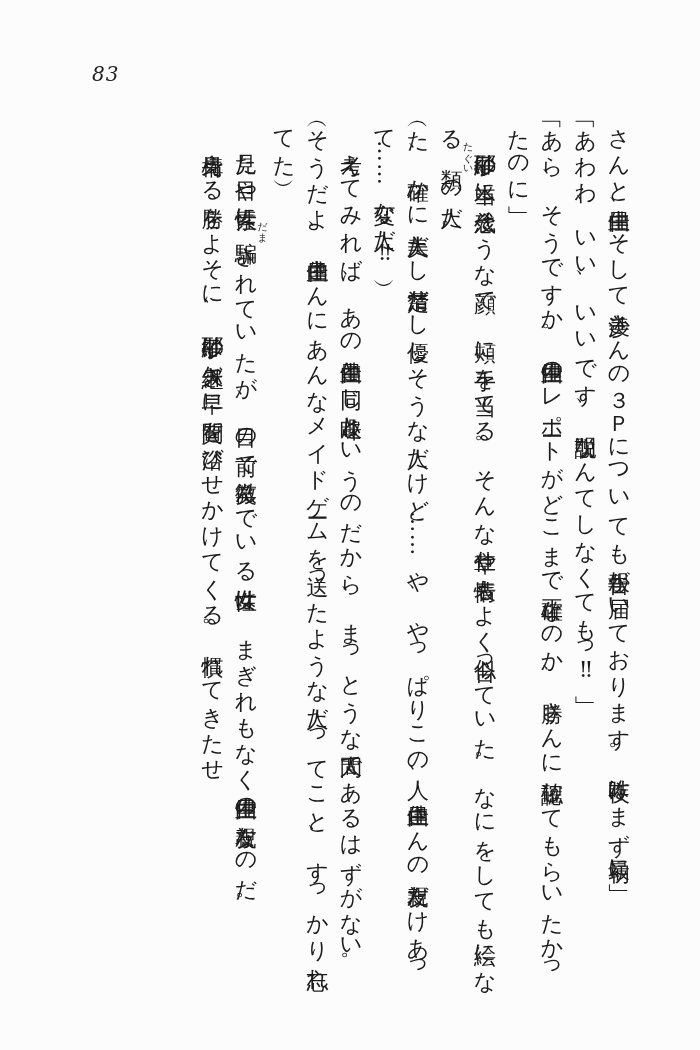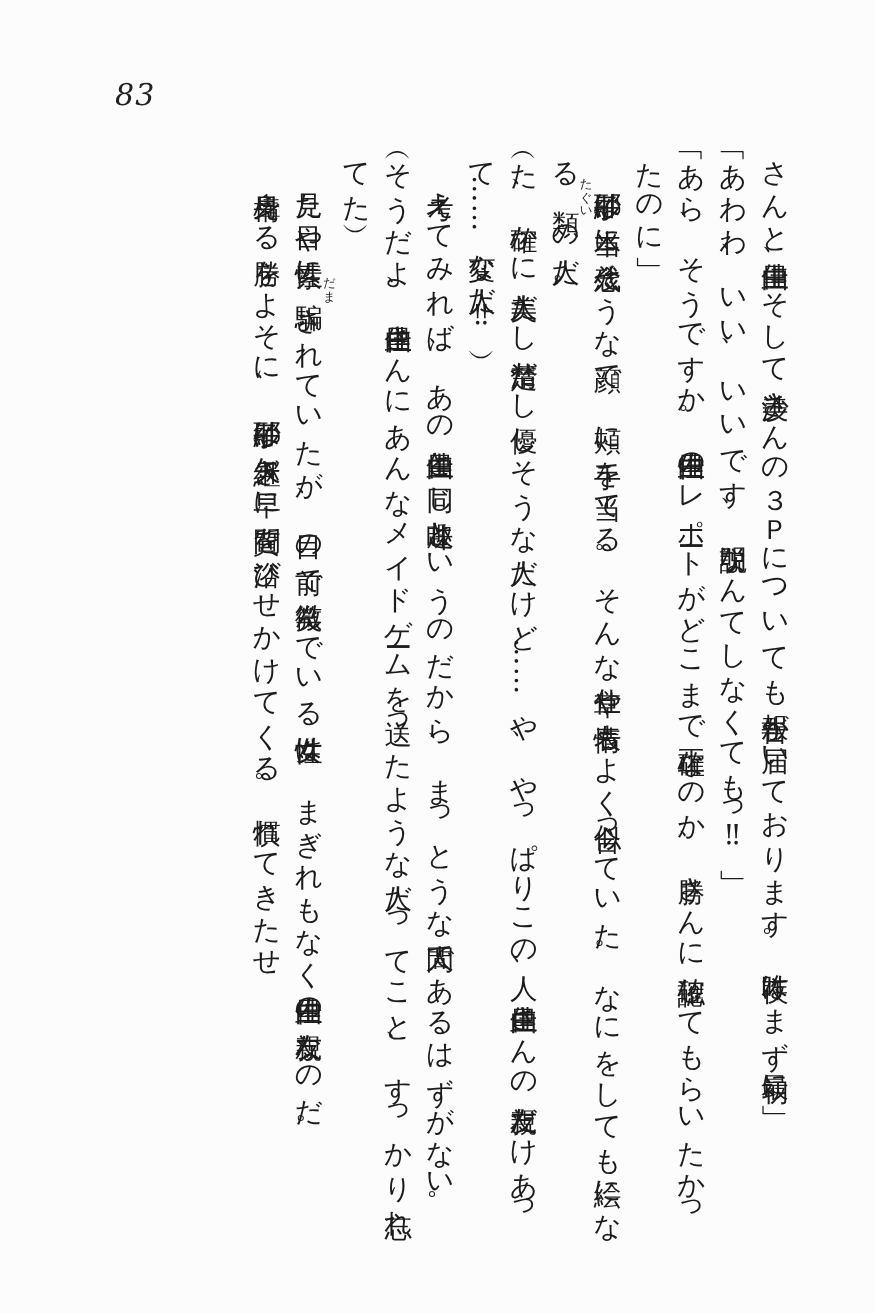--- a/index.html
+++ b/index.html
@@ -15,21 +15,21 @@
     height: 1050px;
     background: #fcfcfc;
     color: #1c1c1c;
     font-family: "DejaVu Serif", serif;
     overflow: hidden;
   }
   .page-number {
     position: absolute;
     left: 92px;
     top: 62px;
-    font-size: 24px;
+    font-size: 20px;
     font-style: italic;
     letter-spacing: 1px;
     color: #222222;
     text-align: right;
   }
   .text-block {
     position: absolute;
     top: 114px;
     right: 64px;
     height: 878px;

